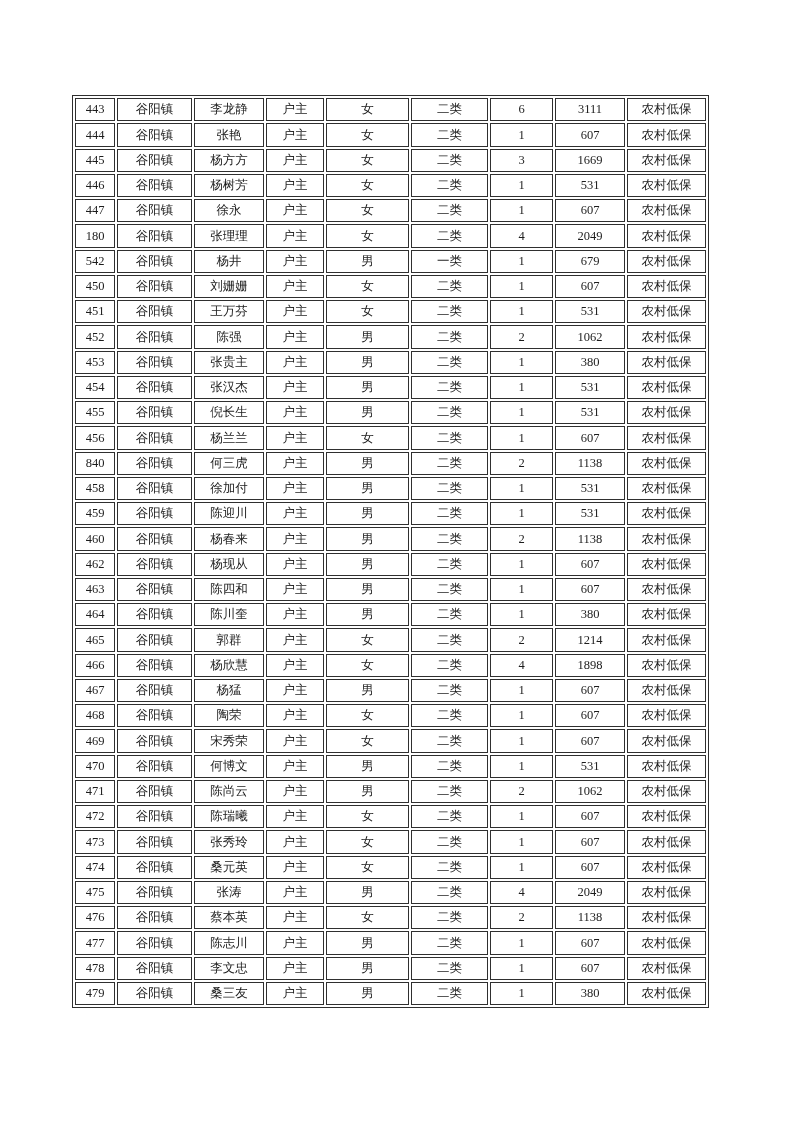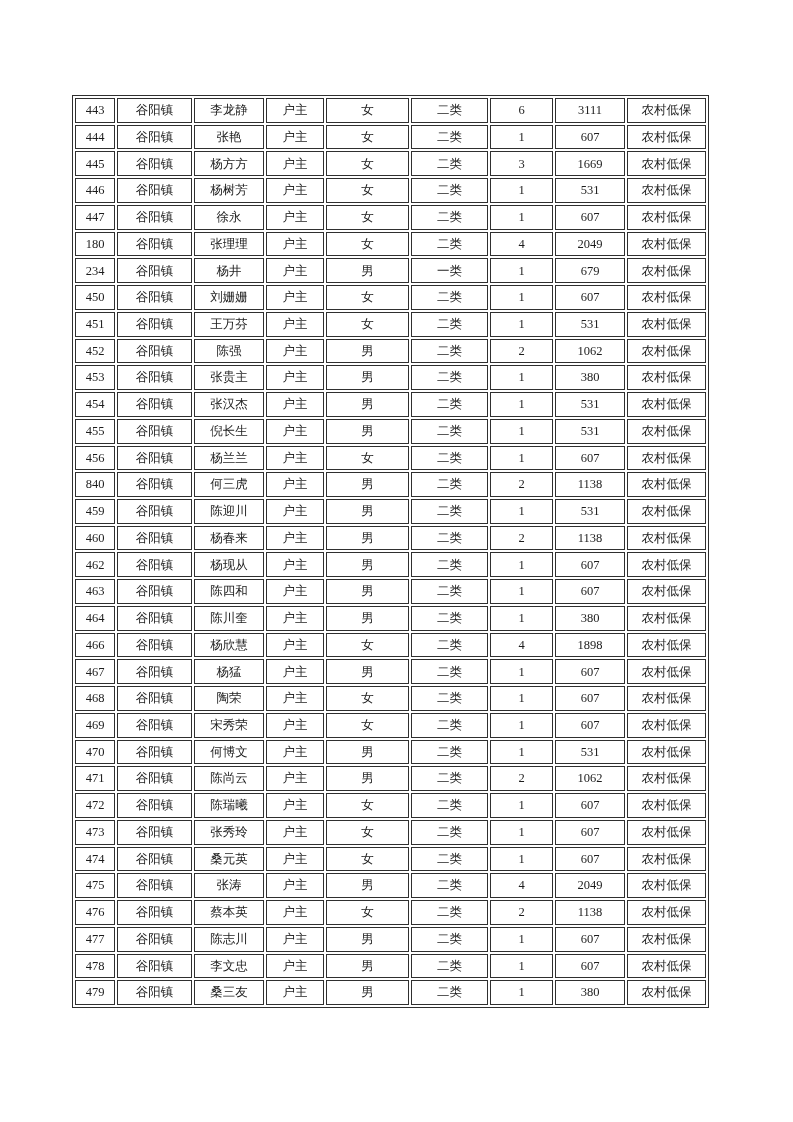--- a/index.html
+++ b/index.html
@@ -127,21 +127,21 @@
           <td>谷阳镇</td>
           <td>张理理</td>
           <td>户主</td>
           <td>女</td>
           <td>二类</td>
           <td>4</td>
           <td>2049</td>
           <td>农村低保</td>
         </tr>
         <tr>
-          <td>234</td>
+          <td>542</td>
           <td>谷阳镇</td>
           <td>杨井</td>
           <td>户主</td>
           <td>男</td>
           <td>一类</td>
           <td>1</td>
           <td>679</td>
           <td>农村低保</td>
         </tr>
         <tr>
@@ -226,20 +226,31 @@
           <td>谷阳镇</td>
           <td>何三虎</td>
           <td>户主</td>
           <td>男</td>
           <td>二类</td>
           <td>2</td>
           <td>1138</td>
           <td>农村低保</td>
         </tr>
         <tr>
+          <td>458</td>
+          <td>谷阳镇</td>
+          <td>徐加付</td>
+          <td>户主</td>
+          <td>男</td>
+          <td>二类</td>
+          <td>1</td>
+          <td>531</td>
+          <td>农村低保</td>
+        </tr>
+        <tr>
           <td>459</td>
           <td>谷阳镇</td>
           <td>陈迎川</td>
           <td>户主</td>
           <td>男</td>
           <td>二类</td>
           <td>1</td>
           <td>531</td>
           <td>农村低保</td>
         </tr>
@@ -278,20 +289,31 @@
         </tr>
         <tr>
           <td>464</td>
           <td>谷阳镇</td>
           <td>陈川奎</td>
           <td>户主</td>
           <td>男</td>
           <td>二类</td>
           <td>1</td>
           <td>380</td>
+          <td>农村低保</td>
+        </tr>
+        <tr>
+          <td>465</td>
+          <td>谷阳镇</td>
+          <td>郭群</td>
+          <td>户主</td>
+          <td>女</td>
+          <td>二类</td>
+          <td>2</td>
+          <td>1214</td>
           <td>农村低保</td>
         </tr>
         <tr>
           <td>466</td>
           <td>谷阳镇</td>
           <td>杨欣慧</td>
           <td>户主</td>
           <td>女</td>
           <td>二类</td>
           <td>4</td>

